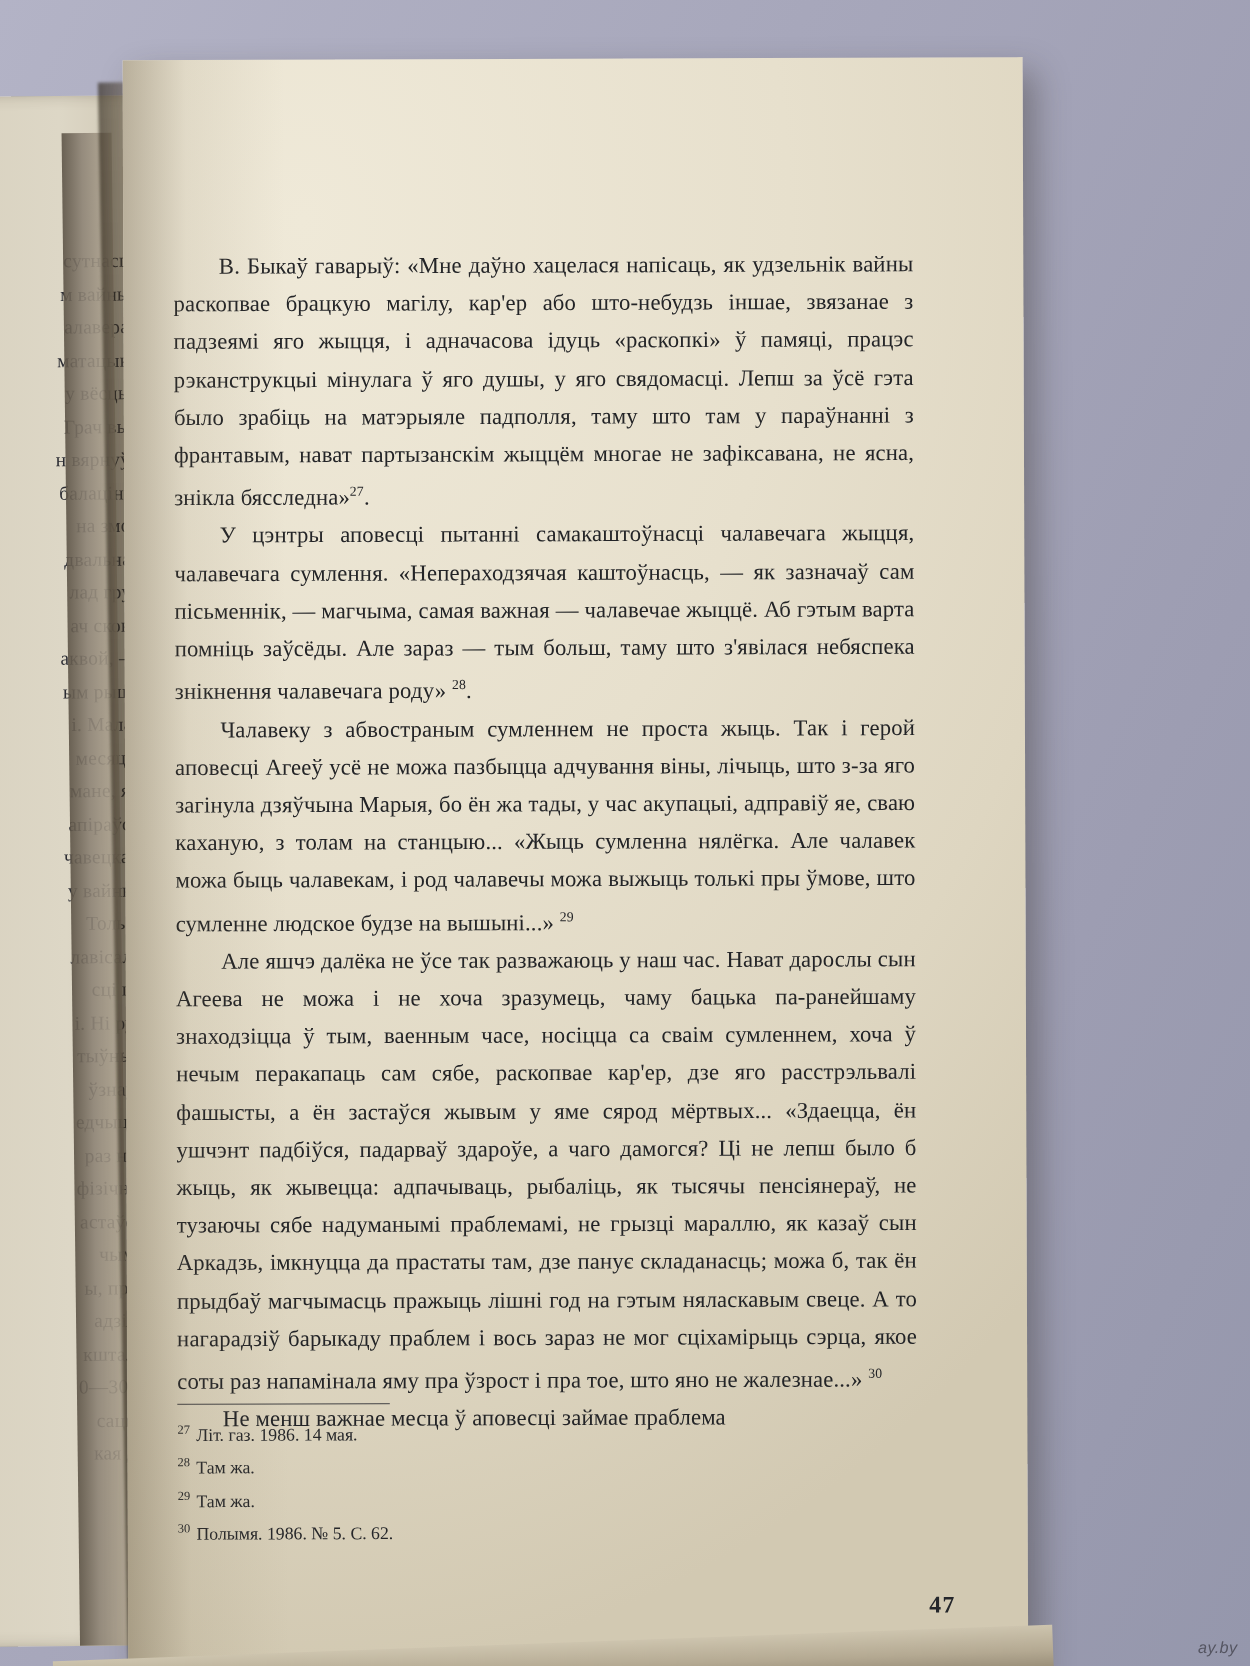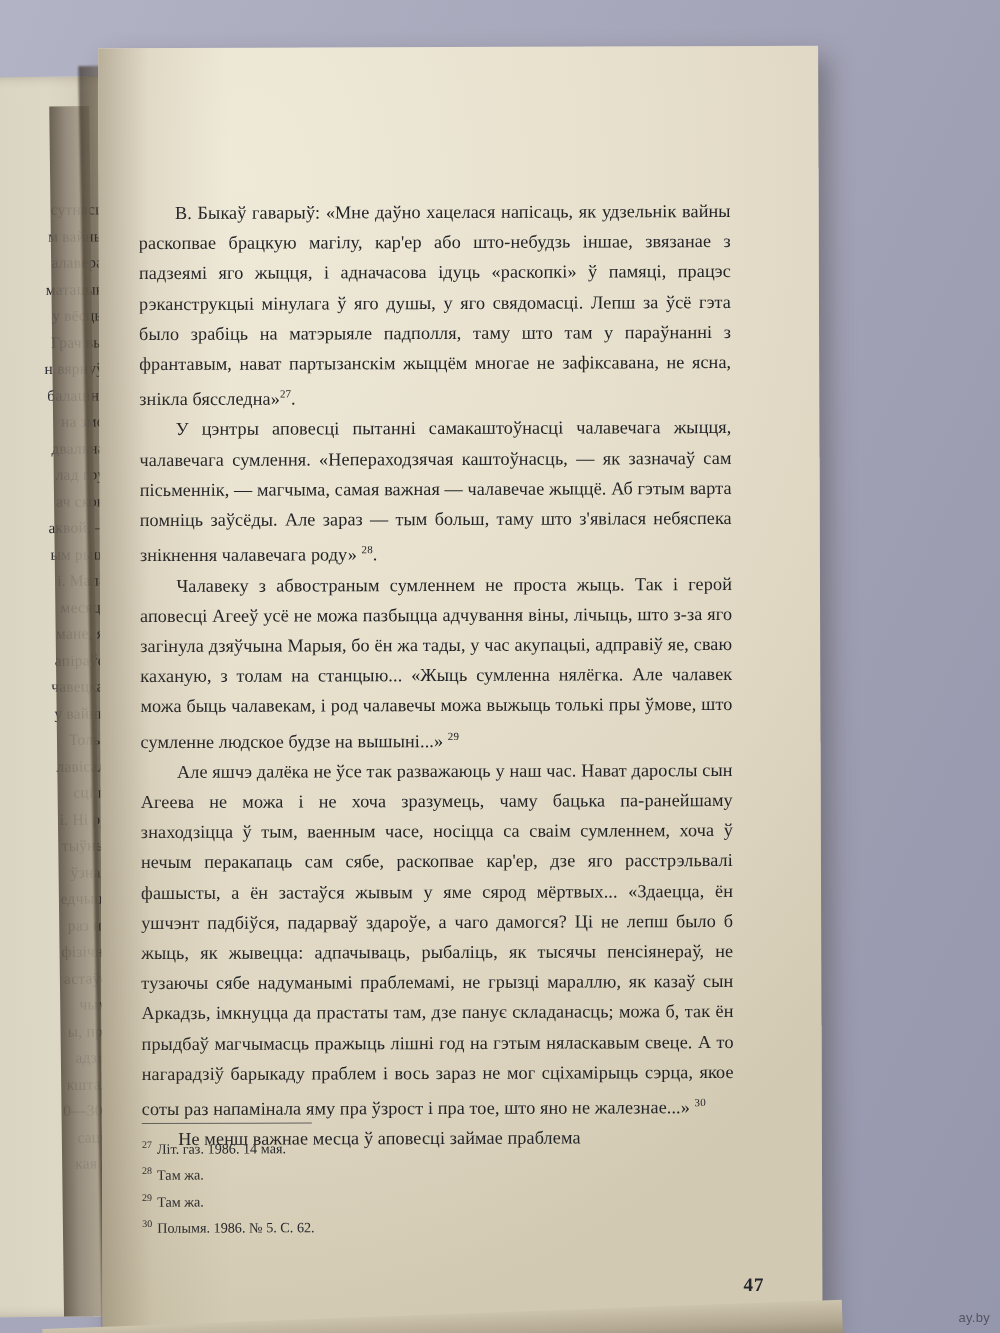--- a/index.html
+++ b/index.html
@@ -177,20 +177,21 @@
   
   #watermark {
     position: absolute;
     right: 10px;
     bottom: 8px;
     font-family: "Liberation Sans", sans-serif;
     font-size: 13px;
     color: #4a4a55;
     opacity: .85;
     letter-spacing: .3px;
+    font-style: italic;
   }
 </style>
 </head>
 <body>
 
 <div id="scene">
 
   <div id="book">
 
     <div id="left-page">

